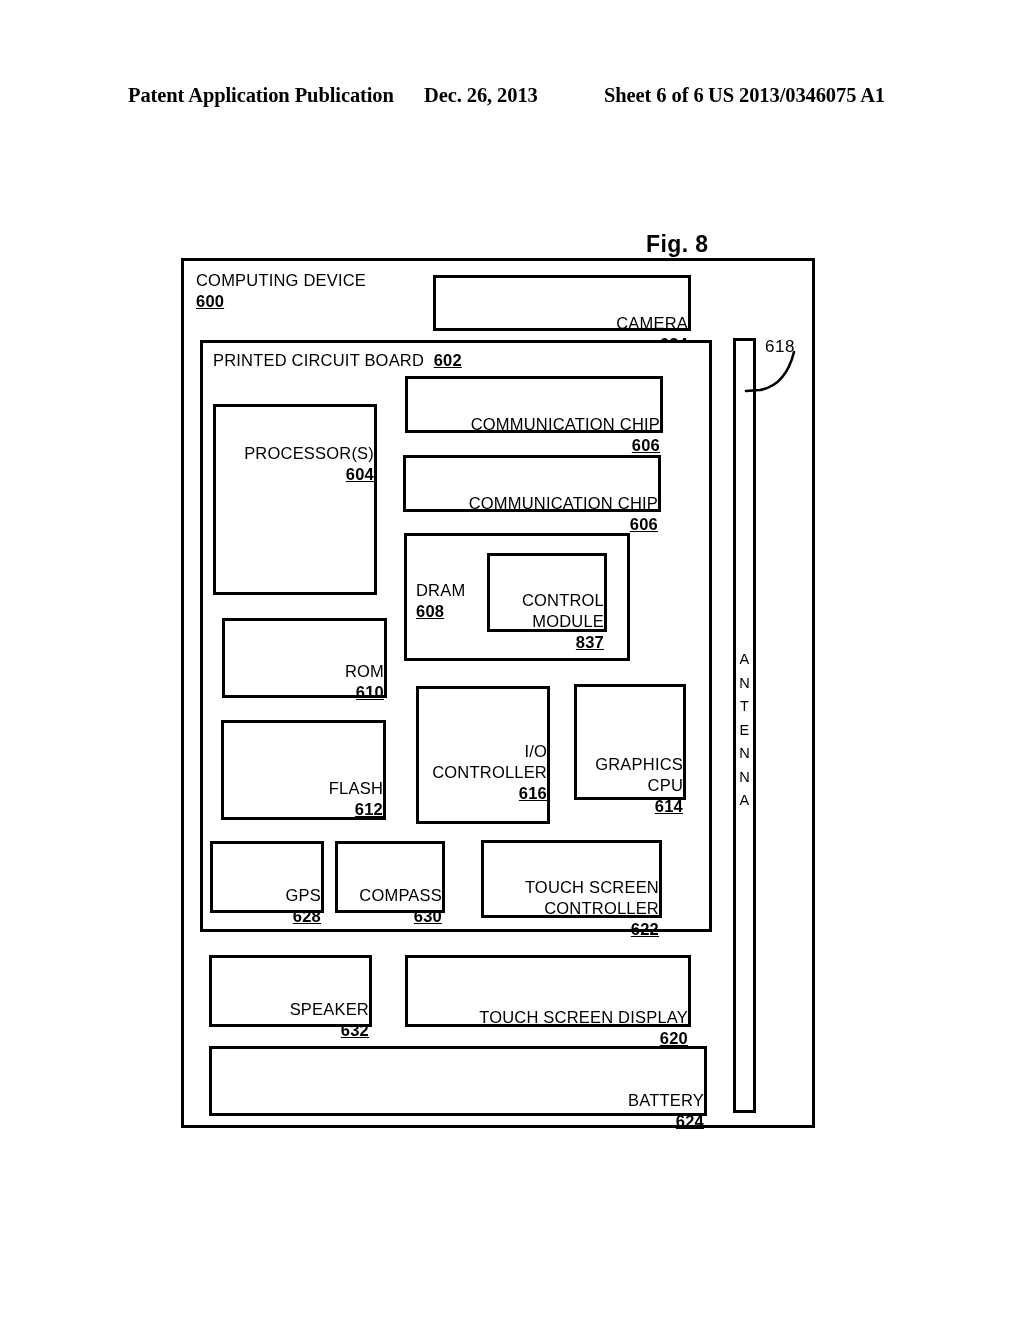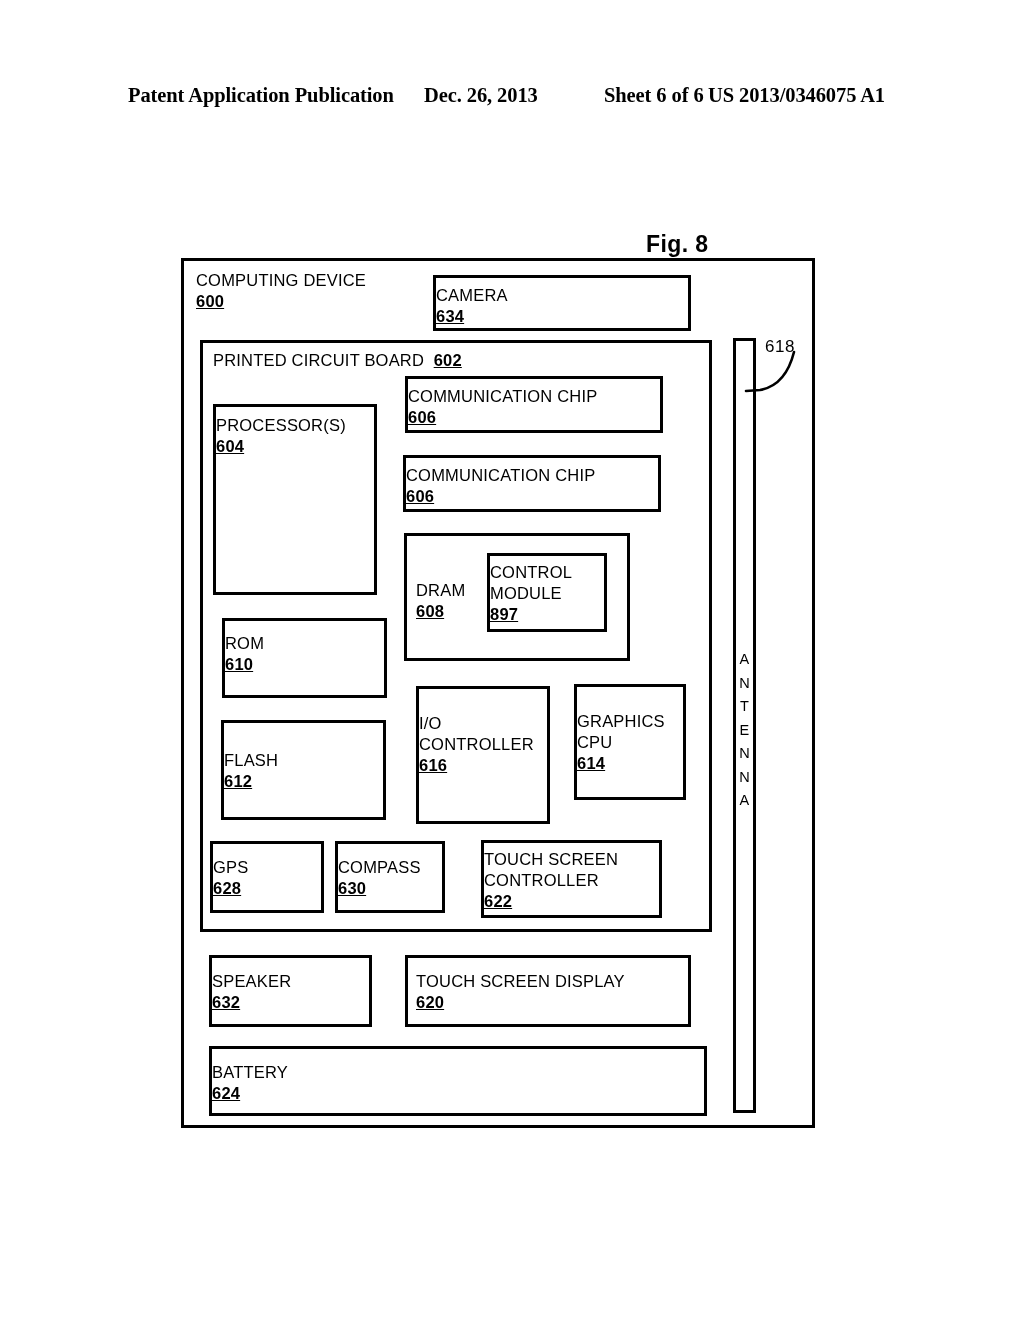--- a/index.html
+++ b/index.html
@@ -56,21 +56,22 @@
   .lbl {
     position: absolute;
     font-size: 16.5px;
     line-height: 21px;
     letter-spacing: 0.2px;
     white-space: nowrap;
   }
   .lbl.center {
     left: 0;
     right: 0;
-    text-align: left;
+    text-align: right;
+    margin-top: 28px;
   }
   .num {
     font-weight: bold;
     text-decoration: underline;
     text-underline-offset: 1px;
   }
 
   
   #computing-device {
     left: 181px;
@@ -129,37 +130,37 @@
   #rom-box   { left: 222px; top: 618px; width: 165px; height: 80px; }
   #rom-label { top: 12px; }
 
   #flash-box   { left: 221px; top: 720px; width: 165px; height: 100px; }
   #flash-label { top: 27px; }
 
   #iocontroller-box   { left: 416px; top: 686px; width: 134px; height: 138px; }
   #iocontroller-label { top: 24px; }
 
   #graphicscpu-box   { left: 574px; top: 684px; width: 112px; height: 116px; }
-  #graphicscpu-label { top: 24px; }
+  #graphicscpu-label { top: 39px; }
 
   #gps-box   { left: 210px; top: 841px; width: 114px; height: 72px; }
   #gps-label { top: 13px; }
 
   #compass-box   { left: 335px; top: 841px; width: 110px; height: 72px; }
   #compass-label { top: 13px; }
 
   #touchctrl-box   { left: 481px; top: 840px; width: 181px; height: 78px; }
   #touchctrl-label { top: 6px; }
 
   
   #speaker-box   { left: 209px; top: 955px; width: 163px; height: 72px; }
   #speaker-label { top: 13px; }
 
   #touchdisplay-box   { left: 405px; top: 955px; width: 286px; height: 72px; }
-  #touchdisplay-label { top: 13px; padding-left: 8px; }
+  #touchdisplay-label { top: 21px; padding-left: 8px; }
 
   #battery-box   { left: 209px; top: 1046px; width: 498px; height: 70px; }
   #battery-label { top: 13px; }
 
   
   #antenna-box {
     left: 733px;
     top: 338px;
     width: 23px;
     height: 775px;
@@ -249,21 +250,21 @@
 <div class="box" id="dram-box">
   <div class="lbl" id="dram-label">
     <span>DRAM</span><br>
     <span class="num">608</span>
   </div>
 </div>
 <div class="box" id="control-module-box">
   <div class="lbl center" id="control-module-label">
     <span>CONTROL</span><br>
     <span>MODULE</span><br>
-    <span class="num">897</span>
+    <span class="num">837</span>
   </div>
 </div>
 
 <div class="box" id="rom-box">
   <div class="lbl center" id="rom-label">
     <span>ROM</span><br>
     <span class="num">610</span>
   </div>
 </div>
 

